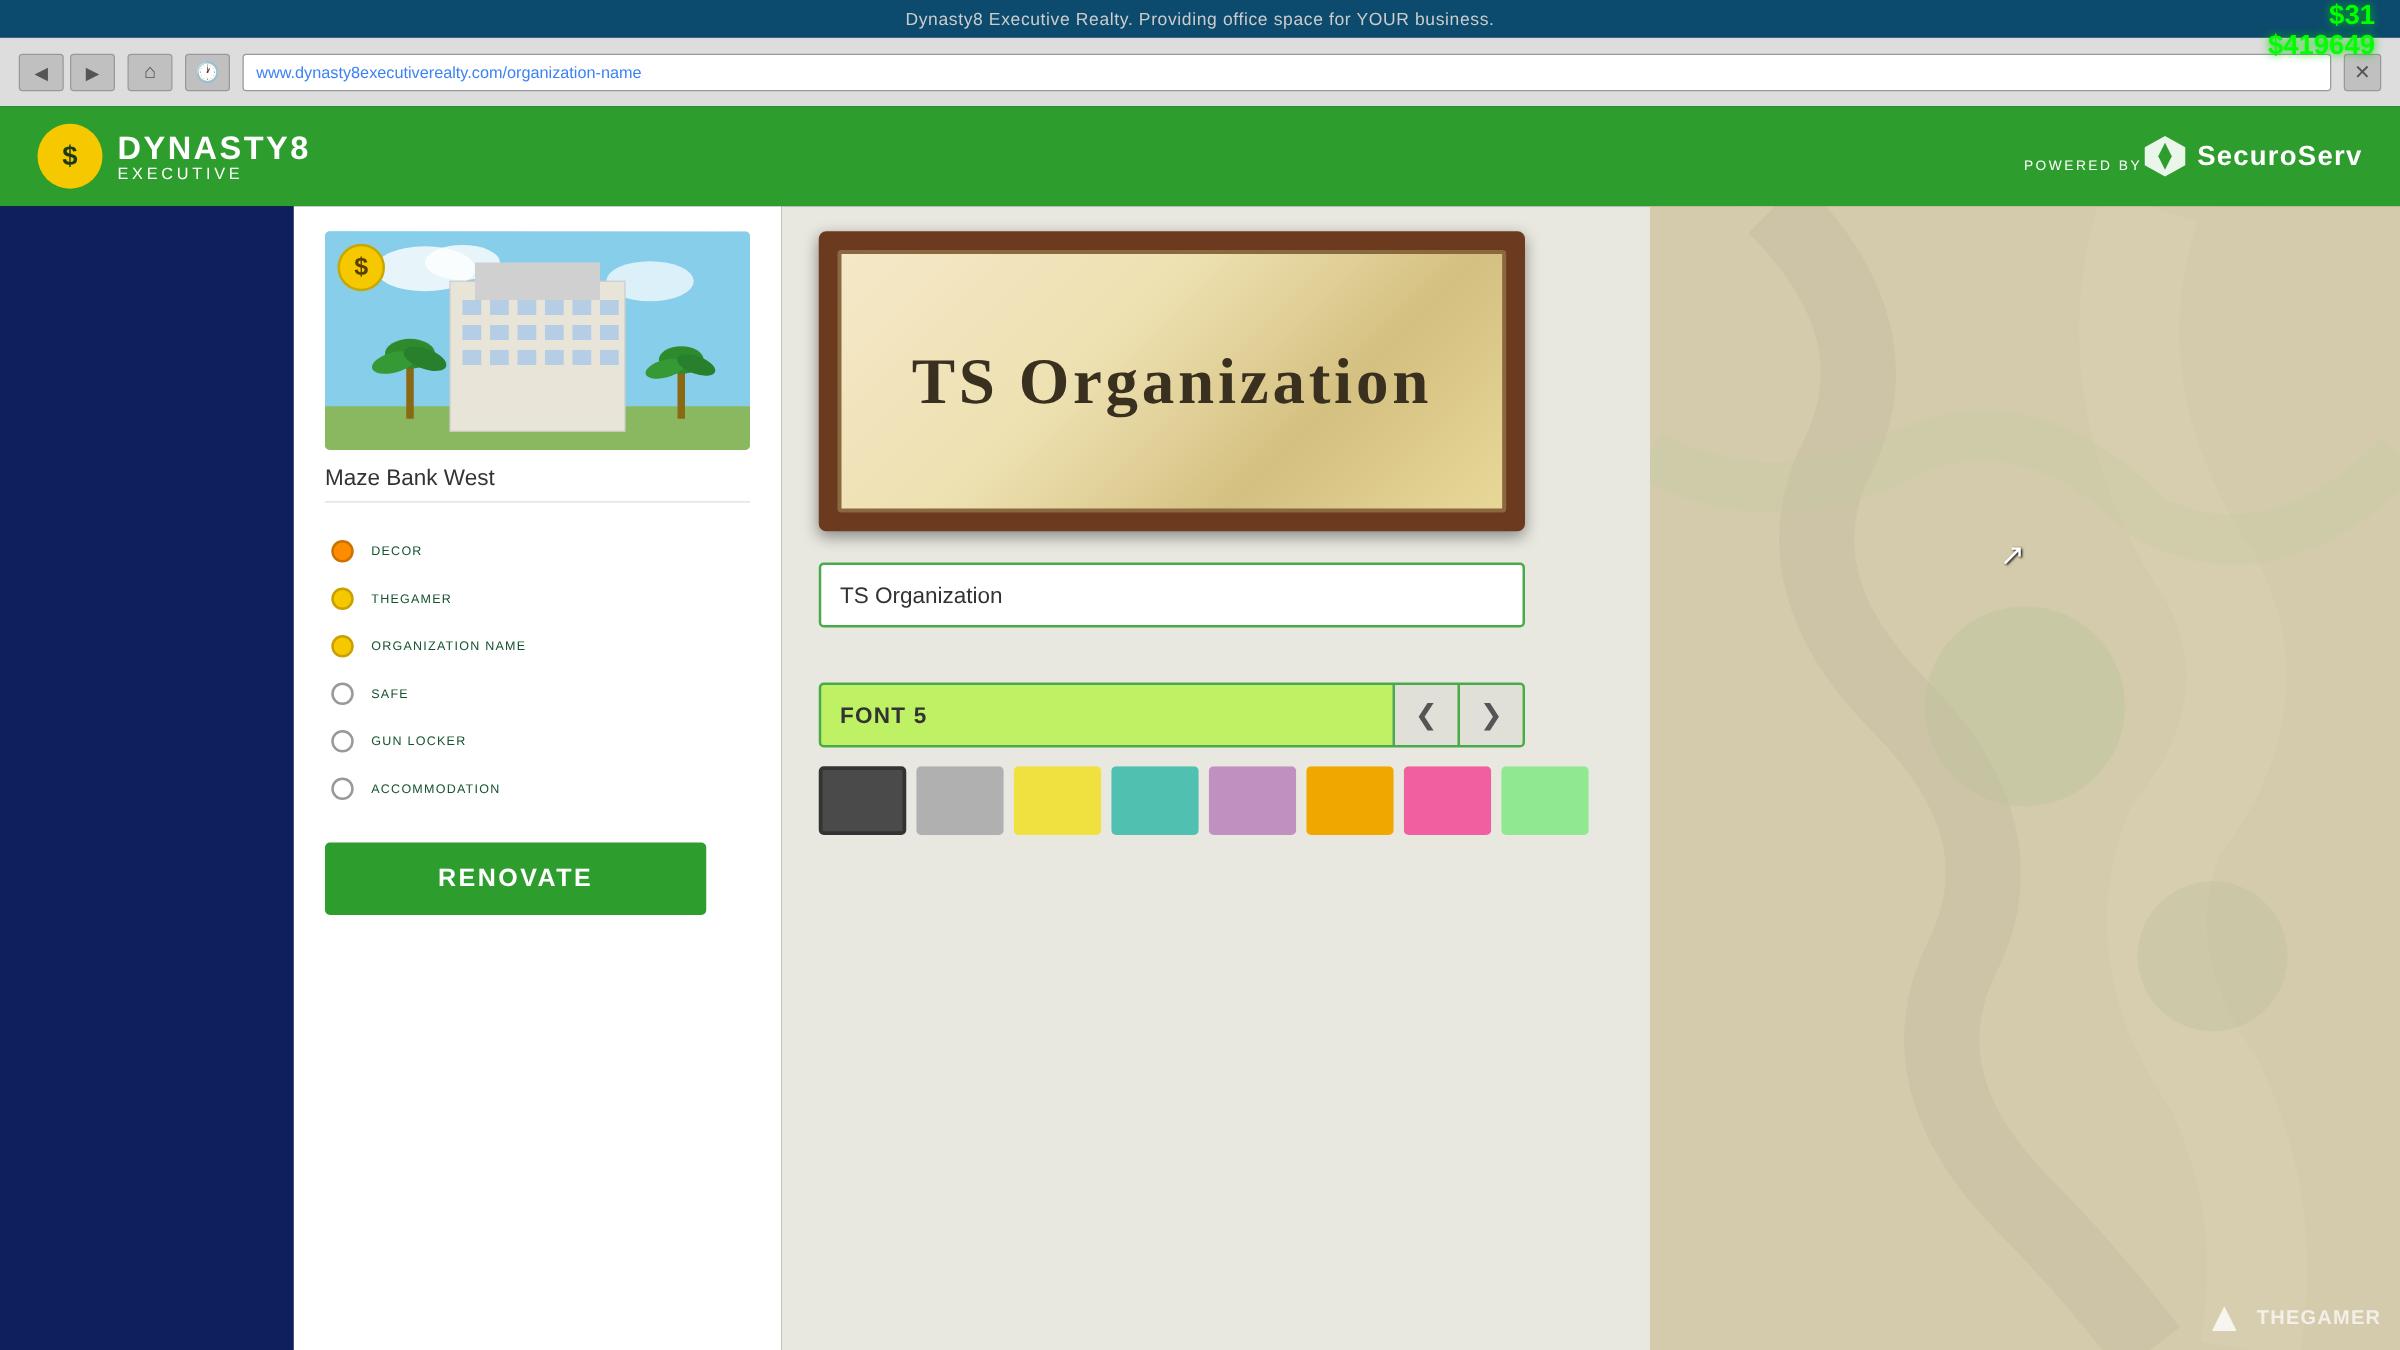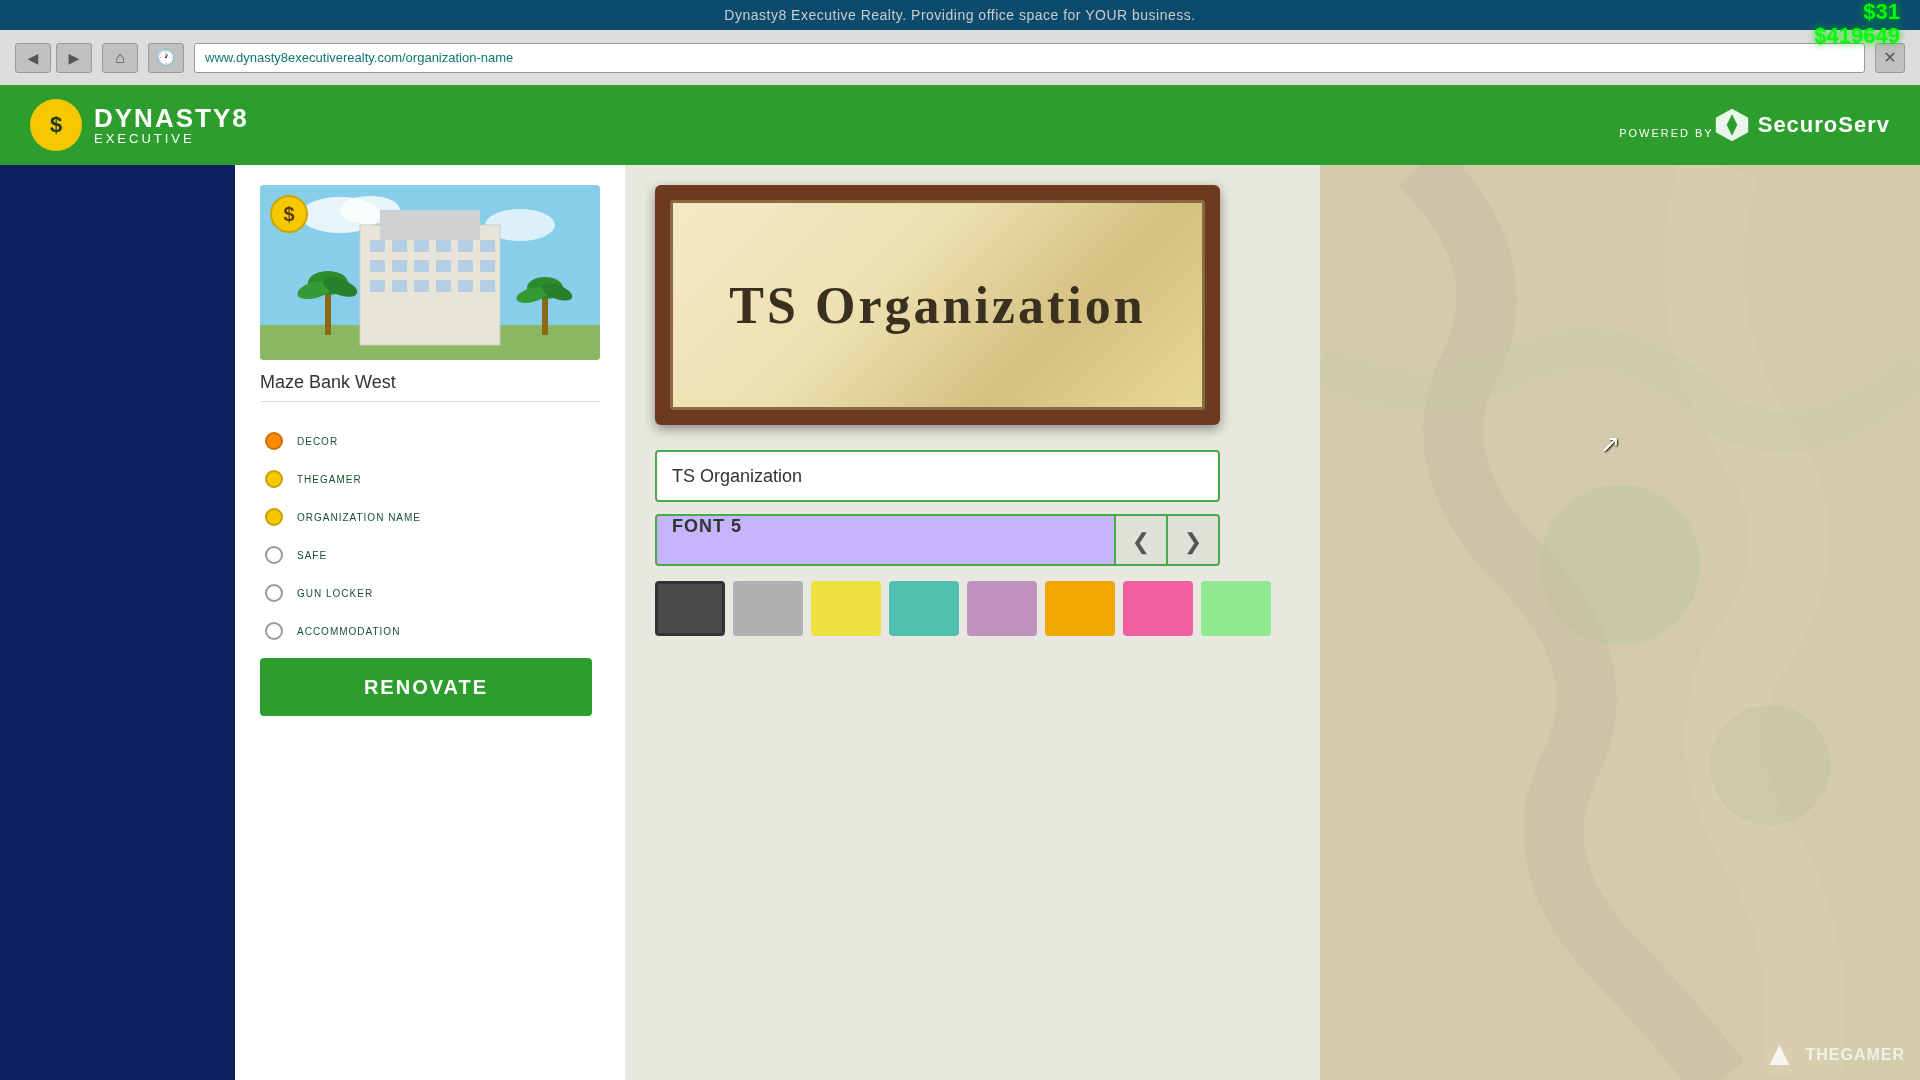--- a/index.html
+++ b/index.html
@@ -84,21 +84,21 @@
     .address-bar {
       flex: 1;
       height: 30px;
       background: white;
       border: 1px solid #999;
       border-radius: 3px;
       display: flex;
       align-items: center;
       padding: 0 10px;
       font-size: 13px;
-      color: #0f766e;
+      color: #3b82f6;
     }
     .close-tab-btn {
       width: 30px;
       height: 30px;
       background: #c0c0c0;
       border: 1px solid #999;
       border-radius: 3px;
       display: flex;
       align-items: center;
       justify-content: center;
@@ -271,31 +271,31 @@
       background: transparent;
     }
     .menu-label {
       font-size: 10px;
       font-weight: normal;
       color: #14532d;
       letter-spacing: 1px;
     }
 
     .renovate-btn {
-      width: 332px;
+      width: 305px;
       height: 58px;
       background: #2d9e2d;
       border: none;
       border-radius: 4px;
       color: white;
       font-size: 20px;
       font-weight: bold;
       letter-spacing: 2px;
       cursor: pointer;
-      margin-top: 8px;
+      margin-top: 24px;
       text-transform: uppercase;
     }
 
     
     .right-panel {
       flex: 1;
       background: #e8e8e0;
       height: 100%;
       padding: 20px 30px;
       position: relative;
@@ -339,26 +339,28 @@
       border-radius: 4px;
       padding: 0 15px;
       font-size: 18px;
       color: #333;
       margin-bottom: 12px;
       outline: none;
     }
     .font-selector {
       width: 565px;
       height: 52px;
-      background: #c4b5fd;
+      background: #bef264;
       border: 2px solid #4aaa4a;
       border-radius: 4px;
       display: flex;
+      align-items: center;
       margin-bottom: 15px;
       overflow: hidden;
+      margin-top: 32px;
     }
     .font-label {
       flex: 1;
       padding: 0 15px;
       font-size: 18px;
       color: #333;
       font-weight: bold;
       letter-spacing: 1px;
     }
     .font-arrow {

